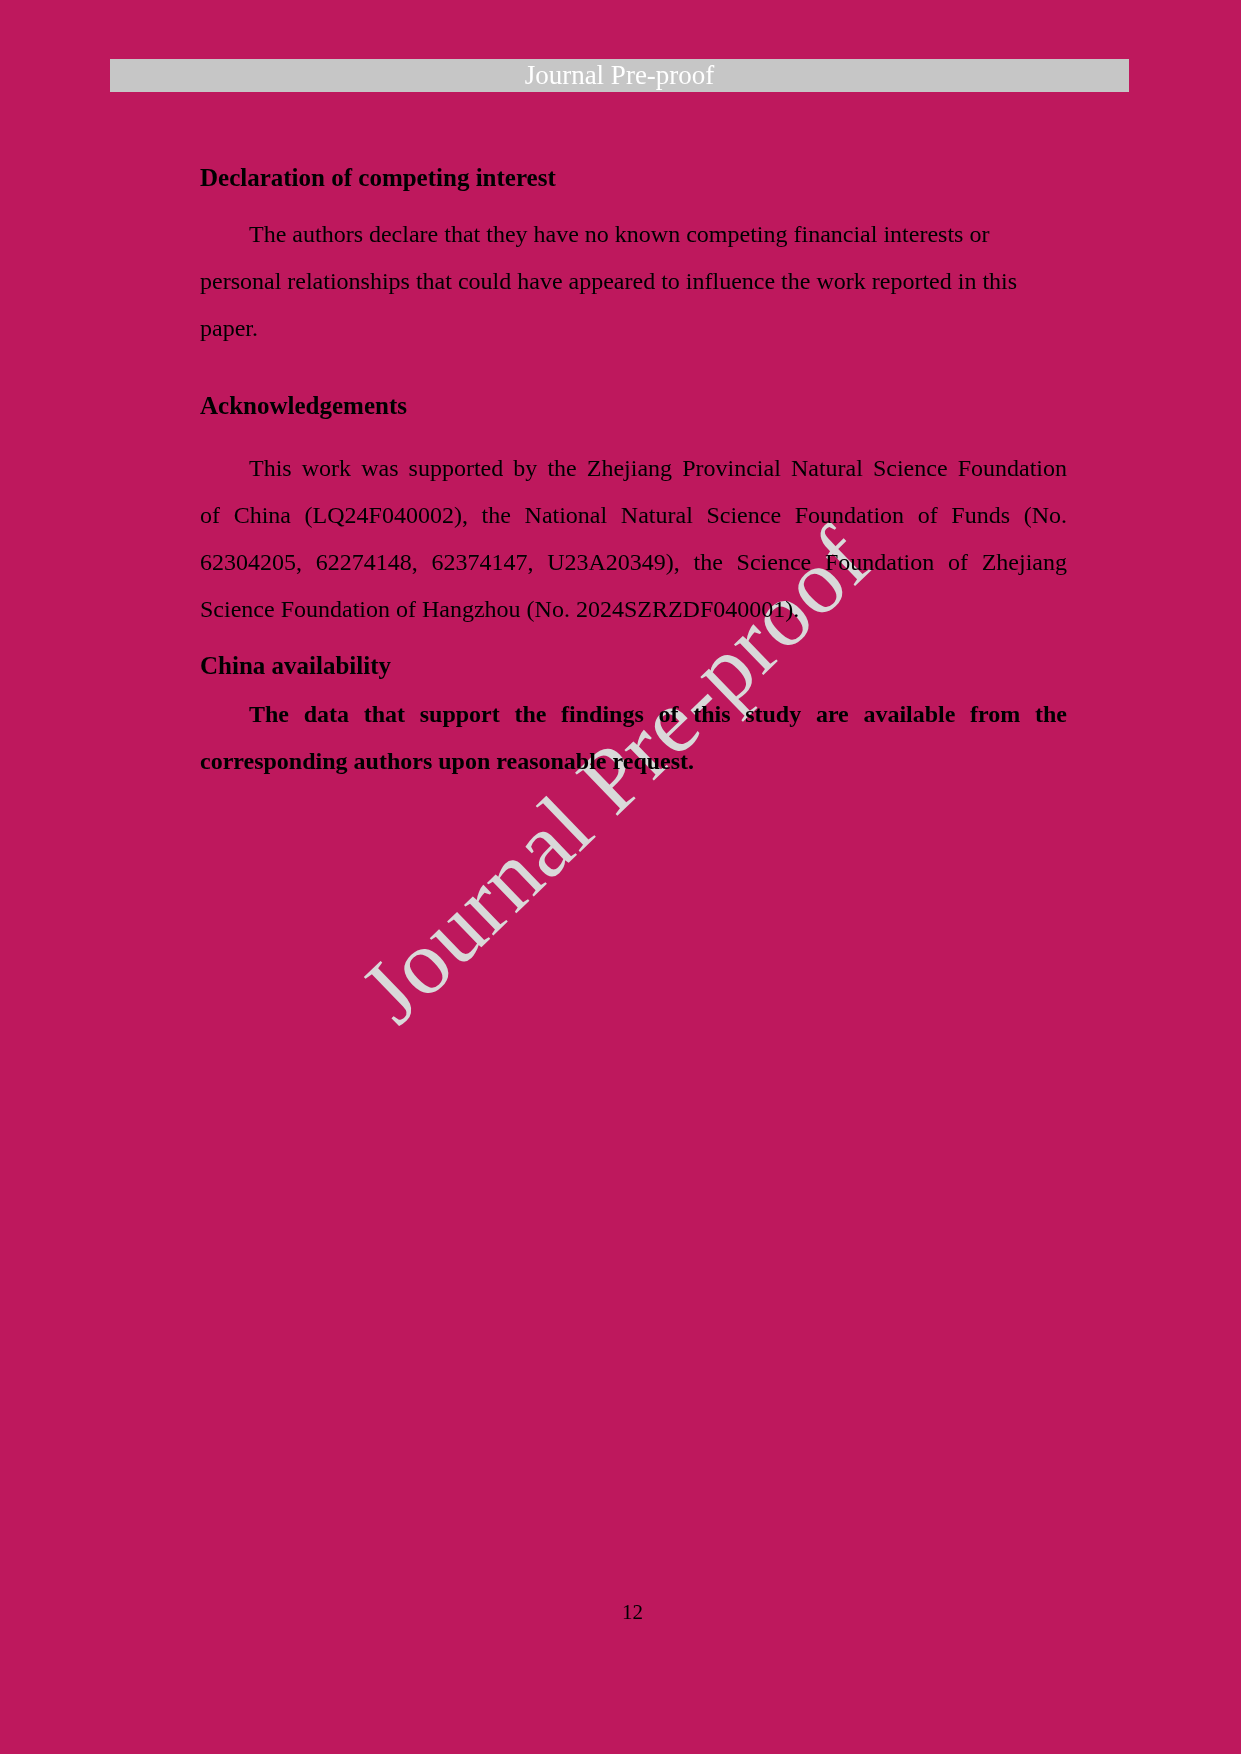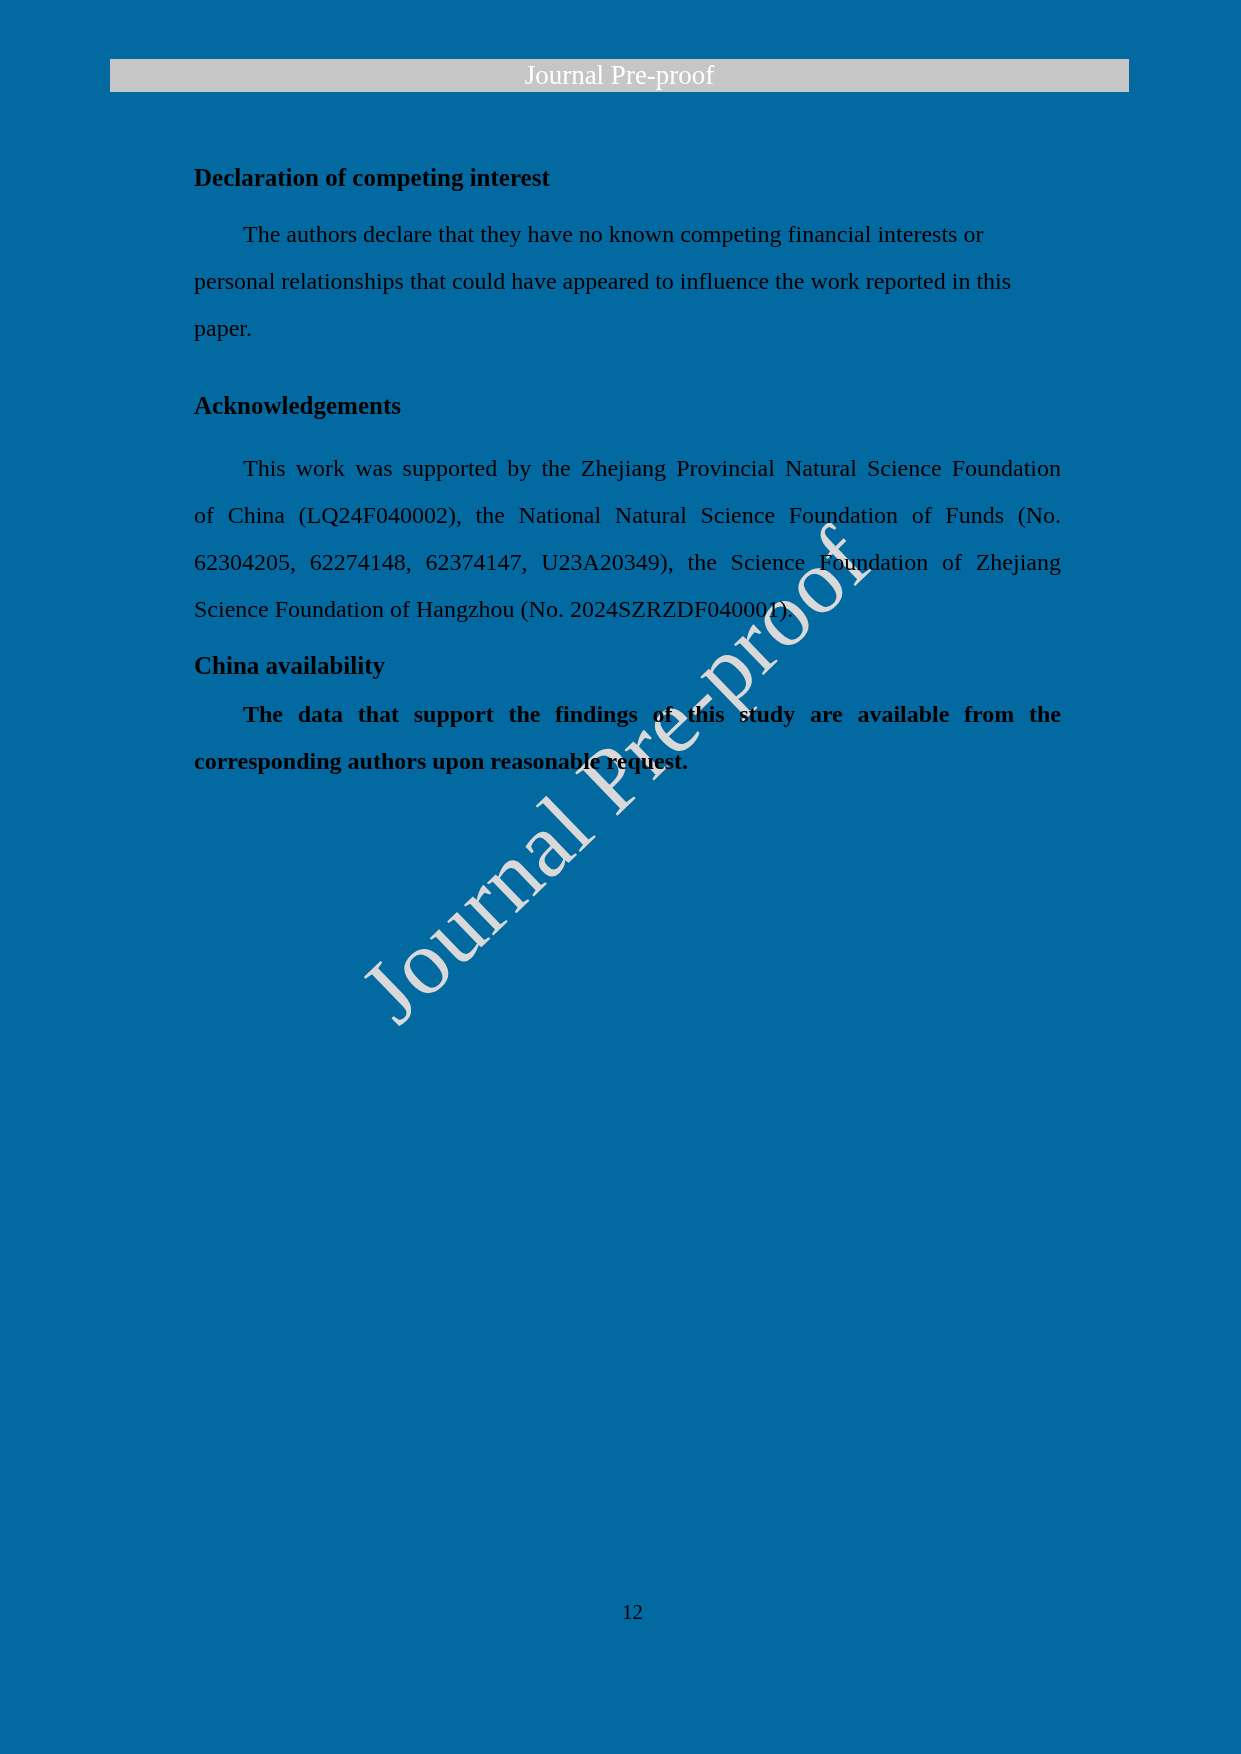--- a/index.html
+++ b/index.html
@@ -4,21 +4,21 @@
 <style>
   html, body {
     margin: 0;
     padding: 0;
     background: #ffffff;
   }
   .page {
     position: relative;
     width: 1241px;
     height: 1754px;
-    background: #0369a1;
+    background: #be185d;
     overflow: hidden;
     font-family: "Liberation Serif", serif;
     color: #000000;
   }
   
   .banner {
     position: absolute;
     left: 110px;
     top: 59px;
     width: 1019px;
@@ -42,21 +42,21 @@
     transform: translate(-50%, -50%) rotate(-44deg);
     font-size: 92px;
     color: #d9d9d9;
     white-space: nowrap;
     z-index: 0;
     letter-spacing: 1px;
   }
   
   .content {
     position: absolute;
-    left: 194px;
+    left: 200px;
     top: 154px;
     width: 867px;
     font-size: 24px;
     line-height: 47px;
     z-index: 1;
   }
   .heading {
     font-weight: bold;
     font-size: 25px;
     line-height: 47px;

